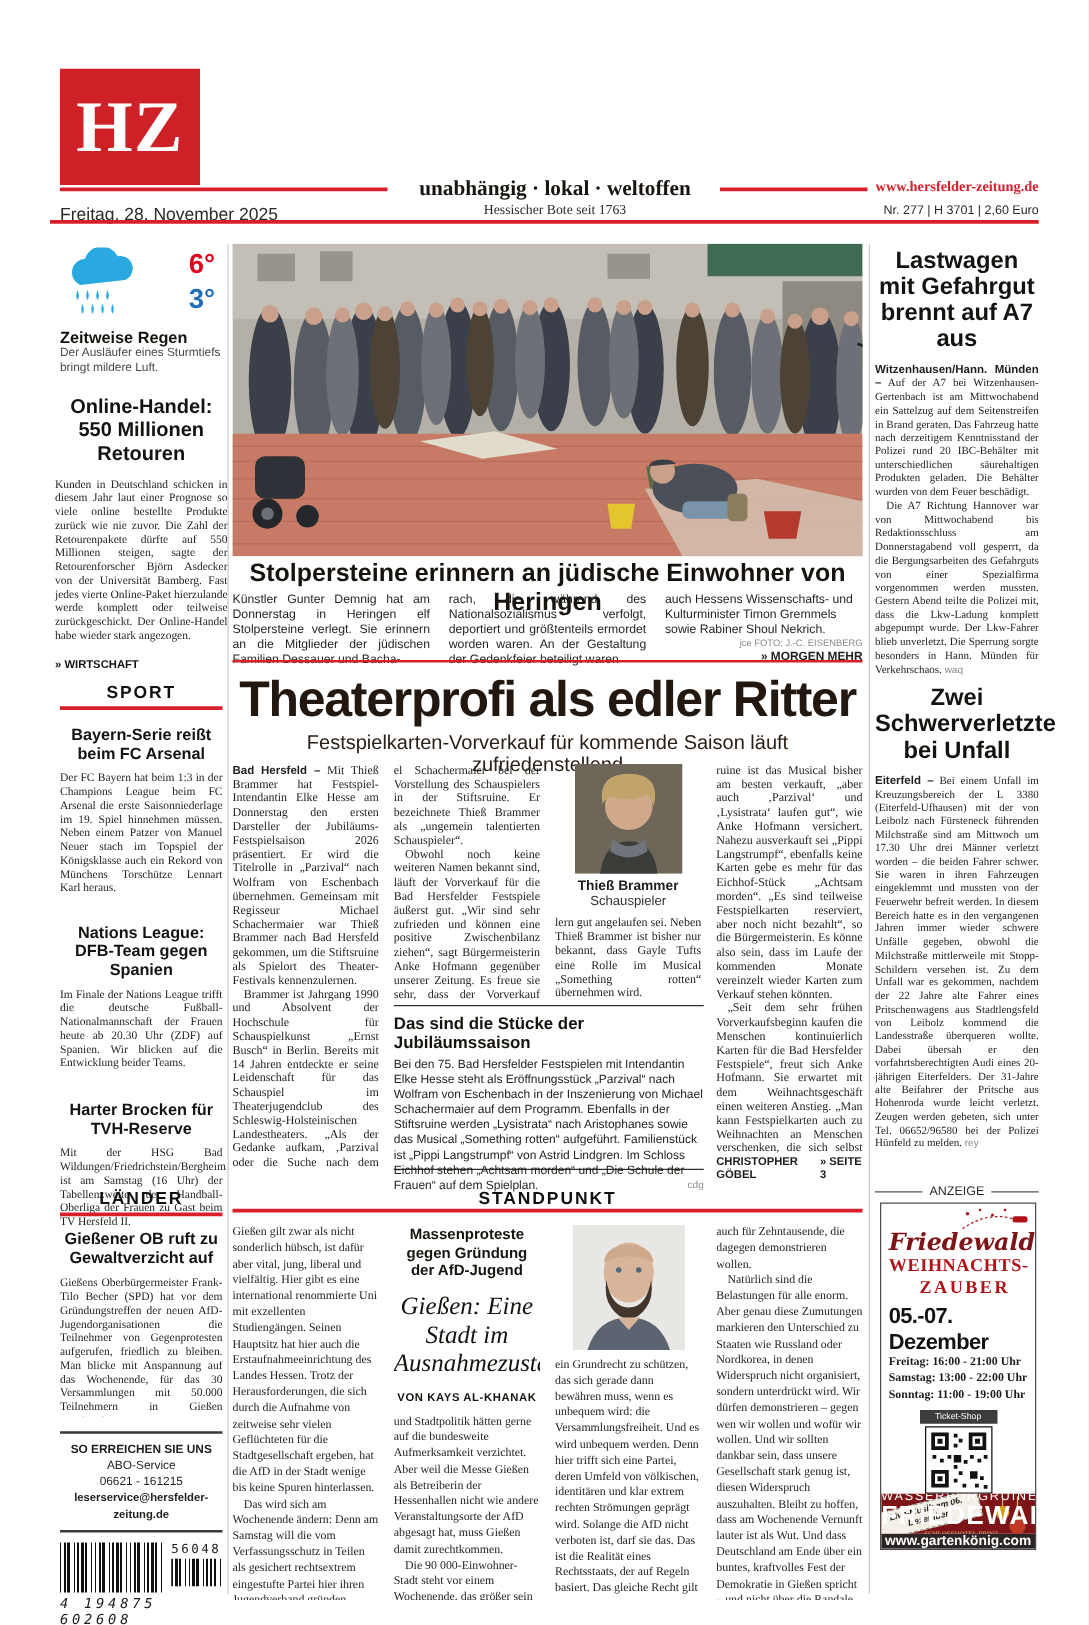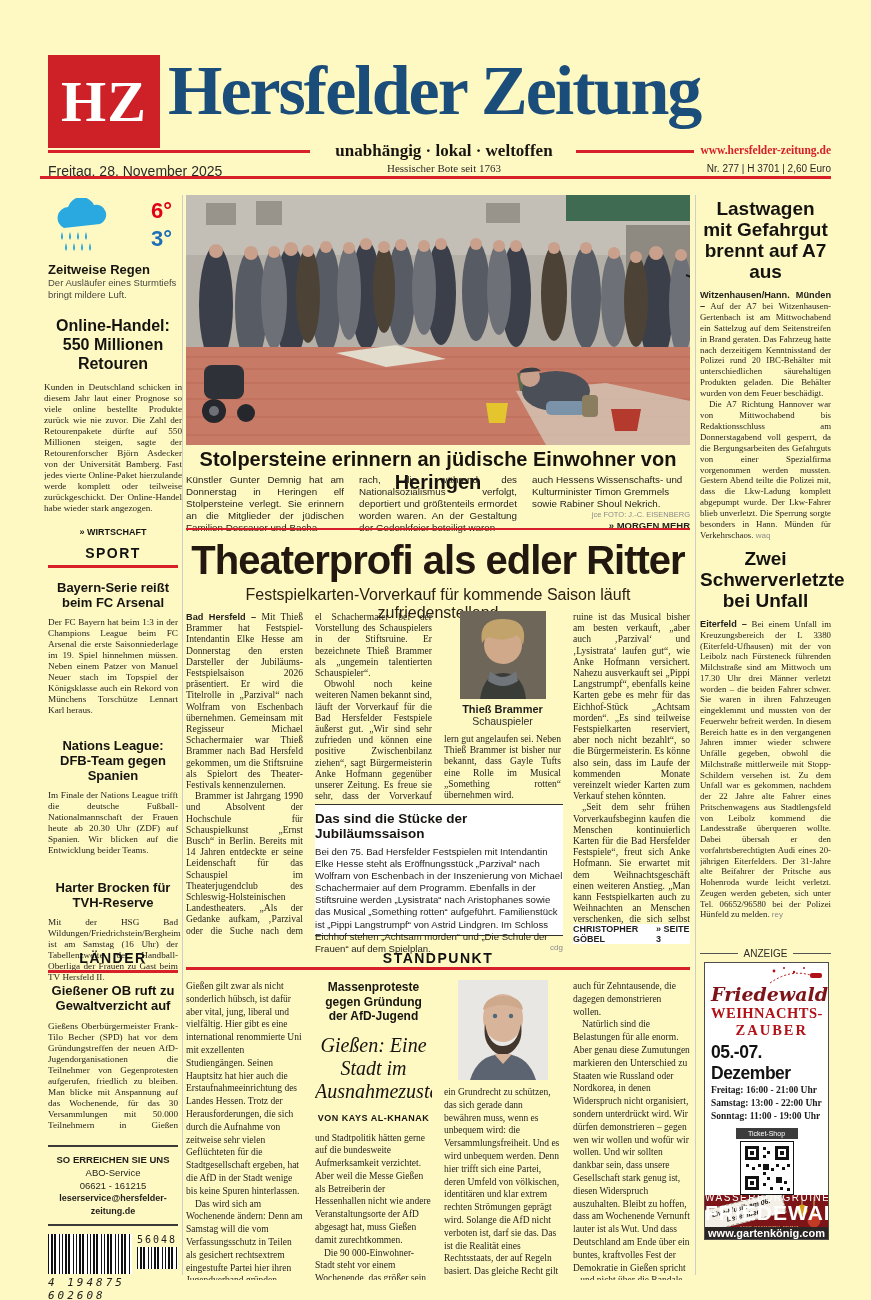--- a/index.html
+++ b/index.html
@@ -1,16 +1,16 @@
 <!DOCTYPE html>
 <html><head>
 <meta charset="utf-8">
 <style>
   html,body{margin:0;padding:0;background:#e9e9e9;}
-  #page{position:relative;width:871px;height:1300px;background:#fef9c3;margin:0 auto;
+  #page{position:relative;width:871px;height:1300px;background:#ffffff;margin:0 auto;
         font-family:"Liberation Sans",sans-serif;color:#1f1d1a;overflow:hidden;}
   .abs{position:absolute;}
   
   .hz-box{left:48px;top:55px;width:112px;height:93px;background:#cd2027;color:#fff;
           display:flex;align-items:center;justify-content:center;
           font:bold 58px "Liberation Serif",serif;letter-spacing:1px;}
   .mast-title{left:168px;top:38px;width:670px;height:110px;
           font:bold 70px/105px "Liberation Serif",serif;color:#1b4d7b;letter-spacing:-2px;white-space:nowrap;}
   .redline{background:#d7202a;}
   .slogan{left:318px;top:141px;width:252px;text-align:center;
@@ -88,21 +88,20 @@
   .ad-venue2{position:absolute;left:0;bottom:2px;width:100%;text-align:center;font:bold 21px "Liberation Sans",sans-serif;letter-spacing:1px;}
   .ad-urlband{height:20px;background:#2b2523;color:#fff;display:flex;align-items:center;justify-content:center;
               font:11px "Liberation Sans",sans-serif;}
 </style>
 </head>
 <body>
 
 <div id="page">
 
   <div class="abs hz-box">HZ</div>
-  <div class="abs mast-title">Hersfelder Zeitung</div>
   <div class="abs redline" style="left:48px;top:150px;width:262px;height:2.5px;"></div>
   <div class="abs slogan">unabhängig · lokal · weltoffen</div>
   <div class="abs redline" style="left:576px;top:150px;width:118px;height:2.5px;"></div>
   <div class="abs mast-url">www.hersfelder-zeitung.de</div>
   <div class="abs mast-date">Freitag, 28. November 2025</div>
   <div class="abs mast-sub">Hessischer Bote seit 1763</div>
   <div class="abs mast-issue">Nr. 277 | H 3701 | 2,60 Euro</div>
   <div class="abs redline" style="left:40px;top:176px;width:791px;height:2.5px;"></div>
 
   <div class="abs vline" style="left:182px;top:195px;height:1080px;"></div>
@@ -130,21 +129,21 @@
     </div>
     <div class="wx-cond" style="margin-top:6px;">Zeitweise Regen</div>
     <div class="wx-desc">Der Ausläufer eines Sturmtiefs bringt mildere Luft.</div>
   </div>
 
   <div class="abs" style="left:44px;top:316px;width:138px;">
     <div class="brief-title" style="font-size:16px;line-height:19px;">Online-Handel: 550 Millionen Retouren</div>
     <div class="news-body" style="margin-top:9px;height:138px;overflow:hidden;">
       <p>Kunden in Deutschland schicken in diesem Jahr laut einer Prognose so viele online bestellte Produkte zurück wie nie zuvor. Die Zahl der Retourenpakete dürfte auf 550 Millionen steigen, sagte der Retourenforscher Björn Asdecker von der Universität Bamberg. Fast jedes vierte Online-Paket hierzulande werde komplett oder teilweise zurückgeschickt. Der Online-Handel habe wieder stark angezogen.</p>
     </div>
-    <div style="text-align:center;margin-top:1px;"><span class="ref">» WIRTSCHAFT</span></div>
+    <div style="text-align:left;margin-top:1px;"><span class="ref">» WIRTSCHAFT</span></div>
   </div>
 
   <div class="abs" style="left:186px;top:195px;width:504px;height:250px;">
     <svg width="504" height="250" viewBox="0 0 504 250">
       <rect width="504" height="250" fill="#b4b0a8"></rect>
       <rect x="0" y="0" width="504" height="60" fill="#c3bfb7"></rect>
       <rect x="380" y="0" width="124" height="26" fill="#3f6b53"></rect>
       <rect x="440" y="30" width="64" height="70" fill="#8e8a82"></rect>
       <g fill="#98948c">
           <rect x="20" y="8" width="30" height="22"></rect>

